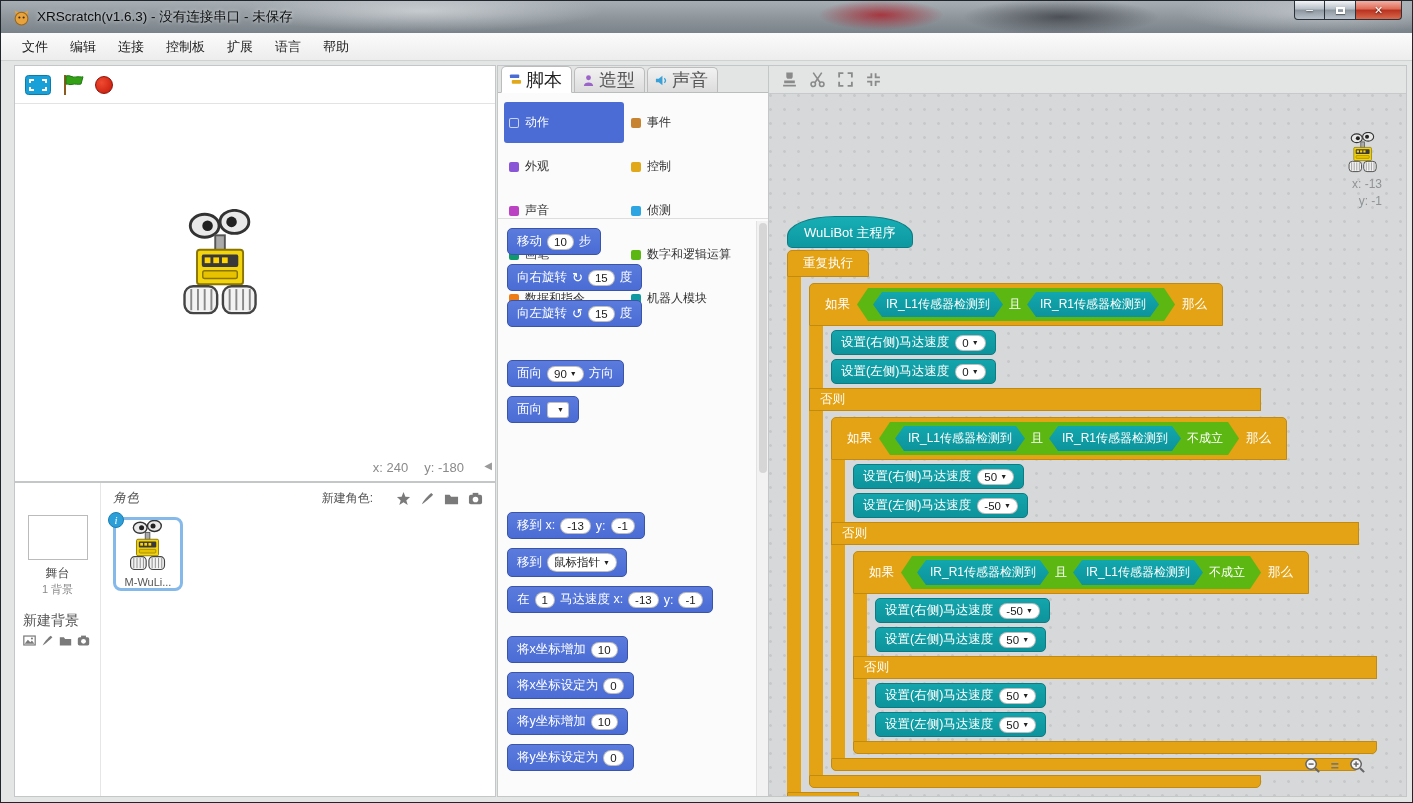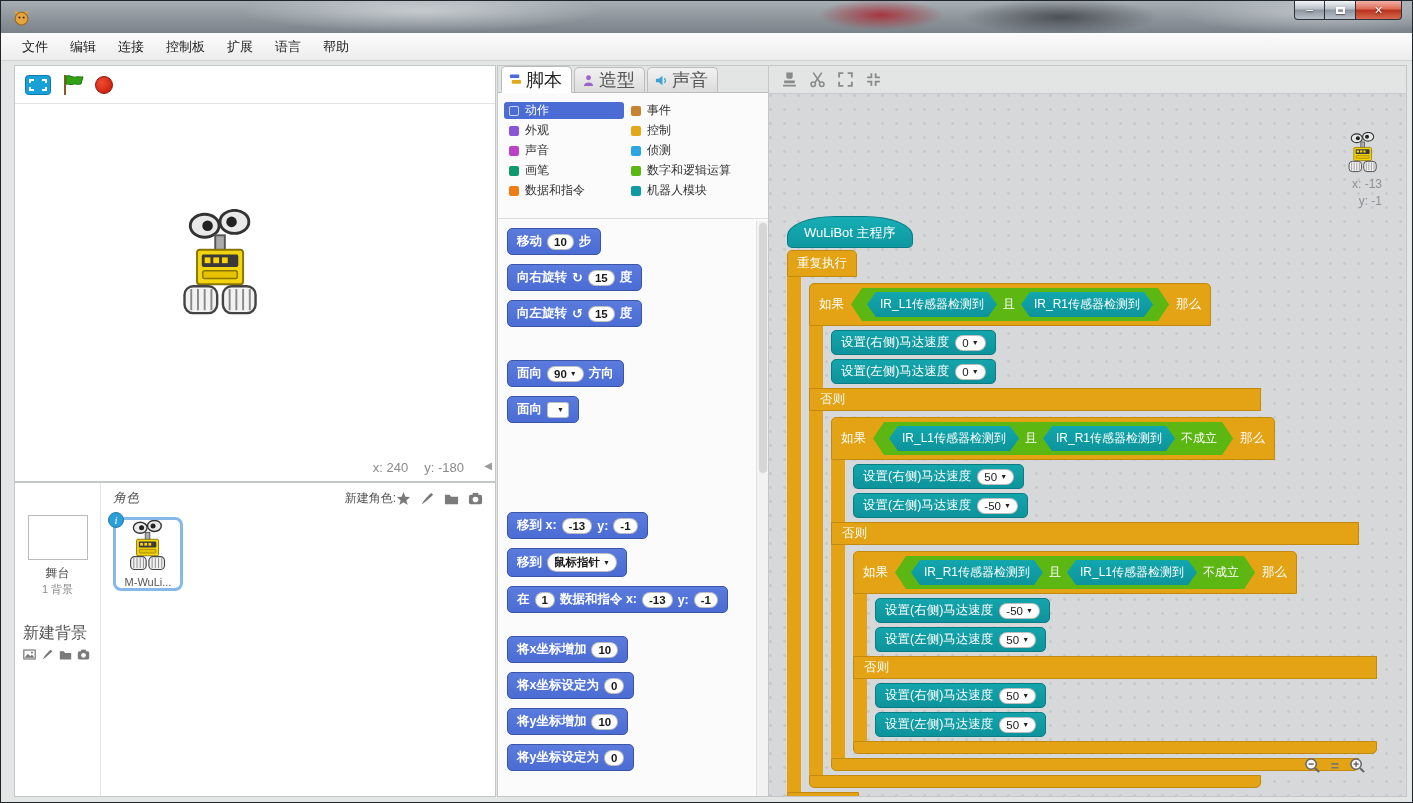--- a/index.html
+++ b/index.html
@@ -48,47 +48,47 @@
   .stage-sprite { position:absolute; left:158px; top:105px; }
   .stage-footer { height:23px; display:flex; align-items:center; justify-content:flex-end; gap:16px; padding-right:31px;
     color:#8a8a8a; font-size:13px; position:relative; }
   .stage-shrink { position:absolute; right:3px; top:4px; color:#9a9a9a; font-size:10px; }
 
   
   .backdrop-col { width:86px; border-right:1px solid #e6e6e6; padding:32px 8px 0 8px; display:flex; flex-direction:column; align-items:center; }
   .stage-thumb { width:60px; height:45px; background:#fff; border:1px solid #bbb; }
   .backdrop-col .lbl1 { margin-top:5px; color:#4a4a4a; font-size:12px; }
   .backdrop-col .lbl2 { color:#8a8a8a; font-size:11px; }
-  .newback { align-self:flex-start; margin-top:26px; color:#555; font-size:16px; }
+  .newback { align-self:flex-start; margin-top:15px; color:#555; font-size:14px; }
   .newback-icons { align-self:flex-start; margin-top:4px; display:flex; gap:5px; }
   .sprite-main { flex:1; position:relative; }
   .sprite-main-header { height:30px; display:flex; align-items:center; padding:0 12px; }
   .sprites-label { color:#555; font-size:13px; flex:1;font-style:italic; }
-  .newsprite-label { color:#555; font-size:12px; margin-right:0; }
+  .newsprite-label { color:#555; font-size:12px; margin-right:23px; }
   .newsprite-icons { display:flex; gap:9px; align-items:center; }
   .sprite-card { position:absolute; left:12px; top:34px; width:70px; height:74px; background:#fff;
     border:3px solid #84b9ea; border-radius:8px; display:flex; flex-direction:column; align-items:center; }
   .sprite-card .name { font-size:11px; color:#555; margin-top:1px; }
   .info-badge { position:absolute; left:-8px; top:-8px; width:16px; height:16px; border-radius:50%;
     background:#2d9fd8; color:#fff; font-family:"Liberation Serif",serif; font-style:italic; font-size:11px;
     display:flex; align-items:center; justify-content:center; border:1px solid #1b7fb4; }
 
   
   .tabbar { height:27px; background:#e3e5e5; border-bottom:1px solid #b9bdbd; display:flex; align-items:flex-end; padding-left:3px; }
   .tab { display:flex; align-items:center; gap:4px; padding:4px 9px 4px 7px; font-size:18px; color:#555;
     border:1px solid #bcbcbc; border-bottom:none; border-radius:5px 5px 0 0; background:linear-gradient(#f2f2f2,#dcdcdc); margin-right:2px; height:25px; }
   .tab.active { background:#fff; color:#222; height:27px; margin-bottom:-1px; border-bottom:1px solid #fff; }
   .categories { position:absolute; top:36px; left:6px; right:6px; display:grid; grid-template-columns:120px 1fr; gap:3px 2px; }
-  .cat { display:flex; align-items:center; gap:6px; padding:0 5px; font-size:12px; color:#333; border-radius:3px; }
+  .cat { display:flex; align-items:center; gap:6px; padding:12px 5px; font-size:12px; color:#333; border-radius:3px; }
   .cat .swatch { width:10px; height:10px; border-radius:2px; flex:none; }
   .cat.sel { color:#fff; }
   .pal-sep { position:absolute; left:0; right:0; top:152px; border-top:1px solid #ddd; }
   .blocks { position:absolute; left:9px; top:162px; display:flex; flex-direction:column; align-items:flex-start; gap:9px; }
   .blk { display:inline-flex; align-items:center; gap:5px; background:linear-gradient(180deg,#5b7bdd,#4a6cd4);
-    border:1px solid #3a55a8; border-radius:5px; color:#fff; font-size:12.5px; padding:4px 9px; white-space:nowrap;font-weight:bold; }
+    border:1px solid #3a55a8; border-radius:5px; color:#fff; font-size:12.5px; padding:4px 9px; white-space:nowrap; }
   .oval { background:#fff; color:#1a1a1a; border-radius:10px; padding:1px 6px; font-size:11.5px; min-width:16px;
     display:inline-flex; align-items:center; justify-content:center; gap:3px; border:1px solid rgba(0,0,0,.25); }
   .caret { font-size:7px; color:#222; line-height:1; }
   .dd-square { background:#fff; border-radius:3px; width:22px; height:16px; display:inline-flex; align-items:center; justify-content:flex-end; padding:0 4px; border:1px solid rgba(0,0,0,.25); }
   .rot-ic { font-size:13px; line-height:1; }
   .mt1 { margin-top:24px; } .mt2 { margin-top:80px; } .mt3 { margin-top:14px; }
   .pal-scroll { position:absolute; right:0; top:155px; bottom:0; width:12px; background:#f2f2f2; border-left:1px solid #e2e2e2; }
   .pal-thumb { position:absolute; left:2px; top:2px; width:8px; height:250px; background:#d6d6d6; border-radius:4px; }
 
   
@@ -100,21 +100,21 @@
   .zoombar { position:absolute; right:40px; bottom:22px; display:flex; align-items:center; gap:10px; color:#666; }
   .zoombar .eq { font-size:14px; font-weight:bold; color:#777; }
 
   
   :root { --gold:#e3a315; --goldD:#c28a0e; --teal:#0e9aa0; --tealD:#0a7d84; --green:#5cb712; }
   .script { position:absolute; left:18px; top:122px; }
   .hat { display:inline-block; background:linear-gradient(#17aeb5,#0e98a0); border:1px solid var(--tealD);
     border-radius:48px 48px 5px 5px / 20px 20px 5px 5px; color:#fff; font-size:13px; padding:7px 16px 5px; position:relative; z-index:2; }
   .cblock { position:relative; margin-top:2px; }
   .c-top { display:inline-flex; align-items:center; gap:7px; background:var(--gold); border:1px solid var(--goldD);
-    border-radius:5px 5px 0 0; padding:4px 9px; color:#fff; font-size:12.5px; width:max-content; white-space:nowrap;justify-content:flex-end; }
+    border-radius:5px 5px 0 0; padding:4px 15px; color:#fff; font-size:12.5px; width:max-content; white-space:nowrap;justify-content:flex-end; }
   .c-body { width:0; border-left:14px solid var(--gold); padding:4px 0 4px 8px; }
   .c-body > * { width:max-content; }
   .c-body > * + * { margin-top:4px; }
   .c-mid { background:var(--gold); border:1px solid var(--goldD); color:#fff; font-size:12.5px; padding:2px 10px; width:100%; }
   .c-foot { background:var(--gold); border:1px solid var(--goldD); border-radius:0 0 5px 5px; height:13px; width:100%; }
   .forever-foot { display:flex; align-items:center; justify-content:flex-end; padding-right:5px; height:15px; }
   .loop-ic { color:#7c5c10; font-size:12px; line-height:1; }
   .tblk { display:inline-flex; align-items:center; gap:6px; background:linear-gradient(#14a5ac,#0d939b);
     border:1px solid var(--tealD); border-radius:5px; color:#fff; font-size:12.5px; padding:3px 9px; white-space:nowrap; }
   .hex-g { display:inline-flex; align-items:center; gap:6px; background:var(--green); color:#fff; font-size:12px;
@@ -160,20 +160,21 @@
 
 <div class="window">
 
   <div class="titlebar">
     <svg class="app-icon" viewBox="0 0 16 16">
       <path d="M3 6 L1.5 1.5 L6 3.5 Z M13 6 L14.5 1.5 L10 3.5 Z" fill="#e8a33d"></path>
       <circle cx="8" cy="9" r="6" fill="#e8a33d" stroke="#9a671c"></circle>
       <circle cx="6" cy="8" r="1" fill="#3a2a10"></circle>
         <circle cx="10" cy="8" r="1" fill="#3a2a10"></circle>
     </svg>
+    <span class="title">XRScratch(v1.6.3) - 没有连接串口 - 未保存</span>
     <div class="winbtns">
       <div class="winbtn min">
           <span>–</span>
         </div>
       <div class="winbtn max">
           <span class="maxbox"></span>
         </div>
       <div class="winbtn close">
           <span>×</span>
         </div>
@@ -380,21 +381,21 @@
       <div class="blk">
         <span>移到</span>
         <span class="oval">
             <span>鼠标指针</span>
             <span class="caret">▼</span>
           </span>
       </div>
       <div class="blk">
         <span>在</span>
         <span class="oval">1</span>
-        <span>数据和指令 x:</span>
+        <span>马达速度 x:</span>
         <span class="oval">-13</span>
         <span>y:</span>
         <span class="oval">-1</span>
       </div>
       <div class="blk mt3">
         <span>将x坐标增加</span>
         <span class="oval">10</span>
       </div>
       <div class="blk">
         <span>将x坐标设定为</span>

